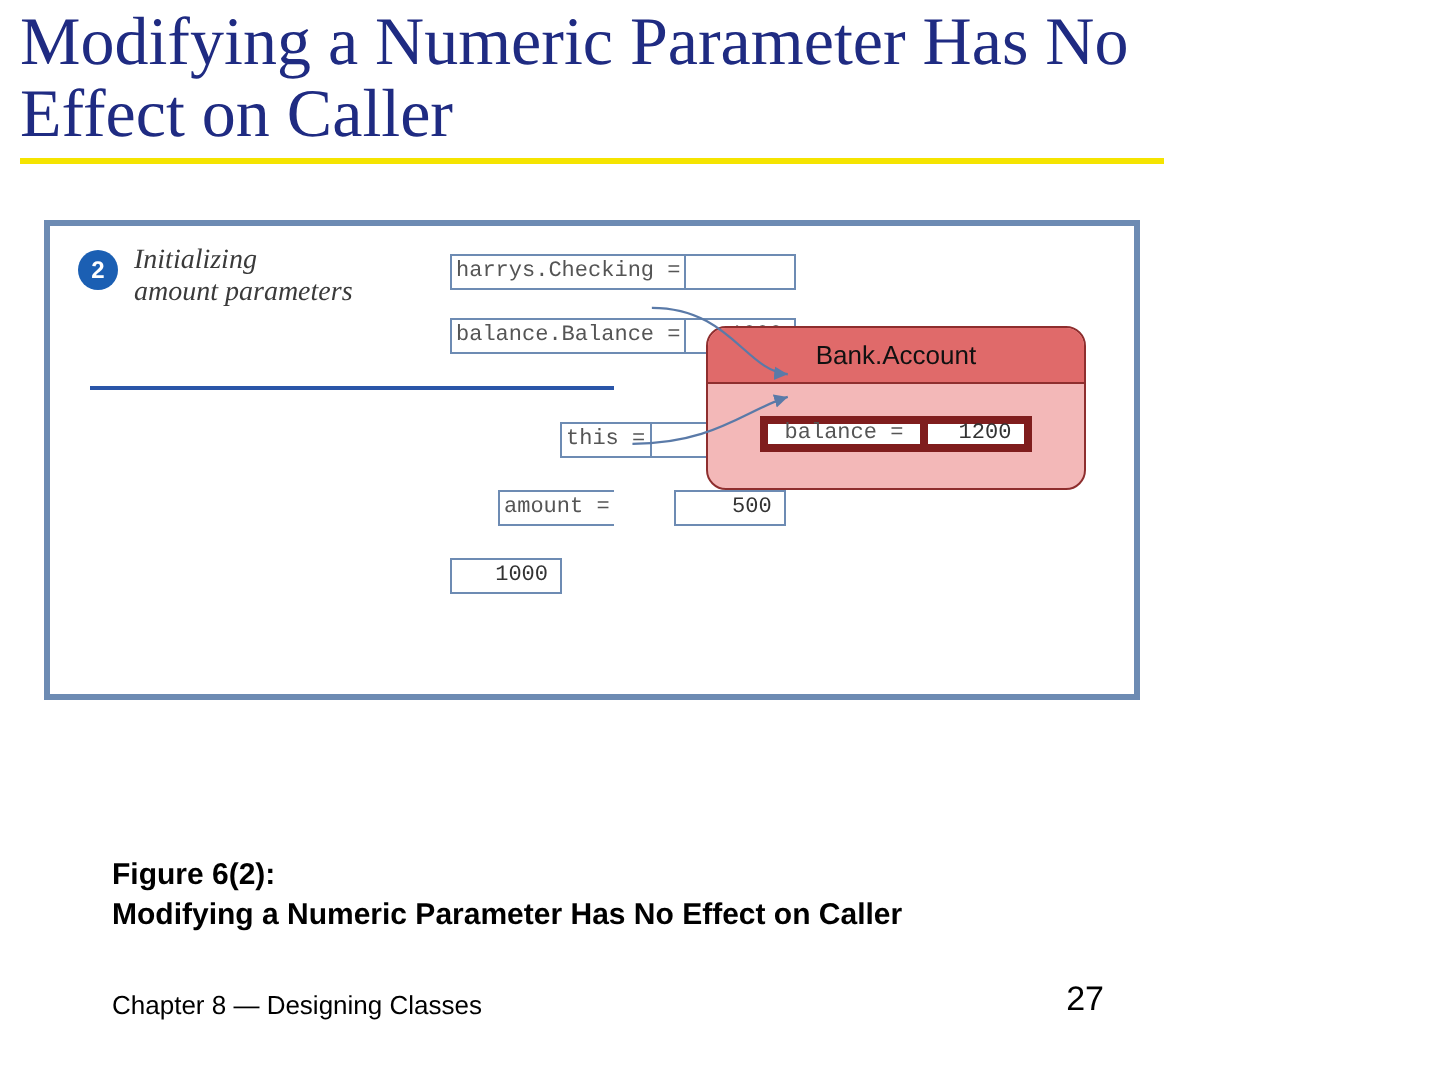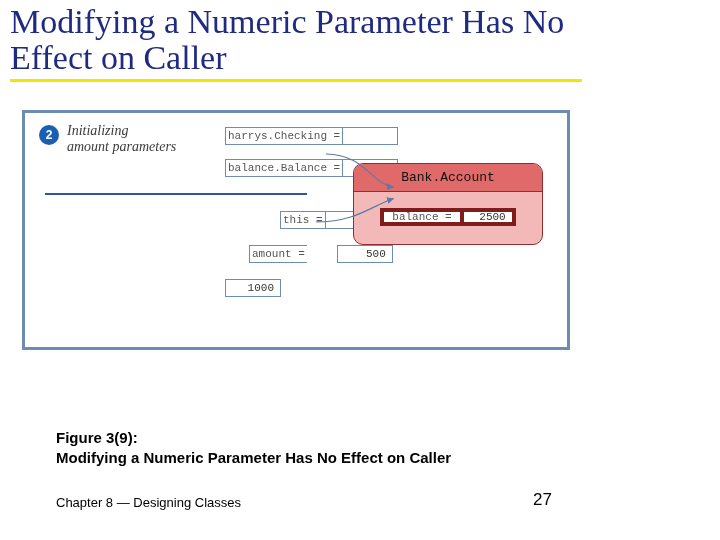--- a/index.html
+++ b/index.html
@@ -88,21 +88,21 @@
     top: 50px;
     width: 190px;
     border: 1px solid #8e2e2e;
     border-radius: 10px;
     background: #f3b8b8;
     overflow: hidden;
   }
   .object-head {
     background: #e06a6a;
     color: #111;
-    font-family: Liberation Mono, monospace;
+    font-family: Liberation Sans, sans-serif;
     font-size: 13px;
     text-align: center;
     padding: 6px 0;
     border-bottom: 1px solid #8e2e2e;
   }
   .object-body {
     padding: 16px 10px 18px 10px;
     display: flex;
     justify-content: center;
     gap: 0;
@@ -178,37 +178,37 @@
       <div class="var-value">500</div>
     </div>
     <div class="var-row" style="left:200px; top:166px;">
       <div class="var-value">1000</div>
     </div>
 
     <div class="object-box">
       <div class="object-head">Bank.Account</div>
       <div class="object-body">
         <div class="obj-field">balance =</div>
-        <div class="obj-val">2500</div>
+        <div class="obj-val">1200</div>
       </div>
     </div>
 
     <svg class="arrows" viewBox="0 0 670 234">
       <defs>
         <marker id="ah" markerWidth="8" markerHeight="8" refX="6" refY="3" orient="auto">
           <path d="M0,0 L6,3 L0,6 Z" fill="#5a7aa8"></path>
         </marker>
       </defs>
       <path d="M372,23 C420,23 430,62 456,64" fill="none" stroke="#5a7aa8" stroke-width="1.4" marker-end="url(#ah)"></path>
       <path d="M360,107 C410,107 430,86 456,78" fill="none" stroke="#5a7aa8" stroke-width="1.4" marker-end="url(#ah)"></path>
     </svg>
 
   </div>
 
   <div class="caption">
-    <span>Figure 3(9):</span><br>
+    <span>Figure 6(2):</span><br>
     <span>Modifying a Numeric Parameter Has No Effect on Caller</span>
   </div>
 
   <div class="footer-left">Chapter 8 — Designing Classes</div>
   <div class="footer-right">27</div>
 
 </div>
 
 </body></html>

